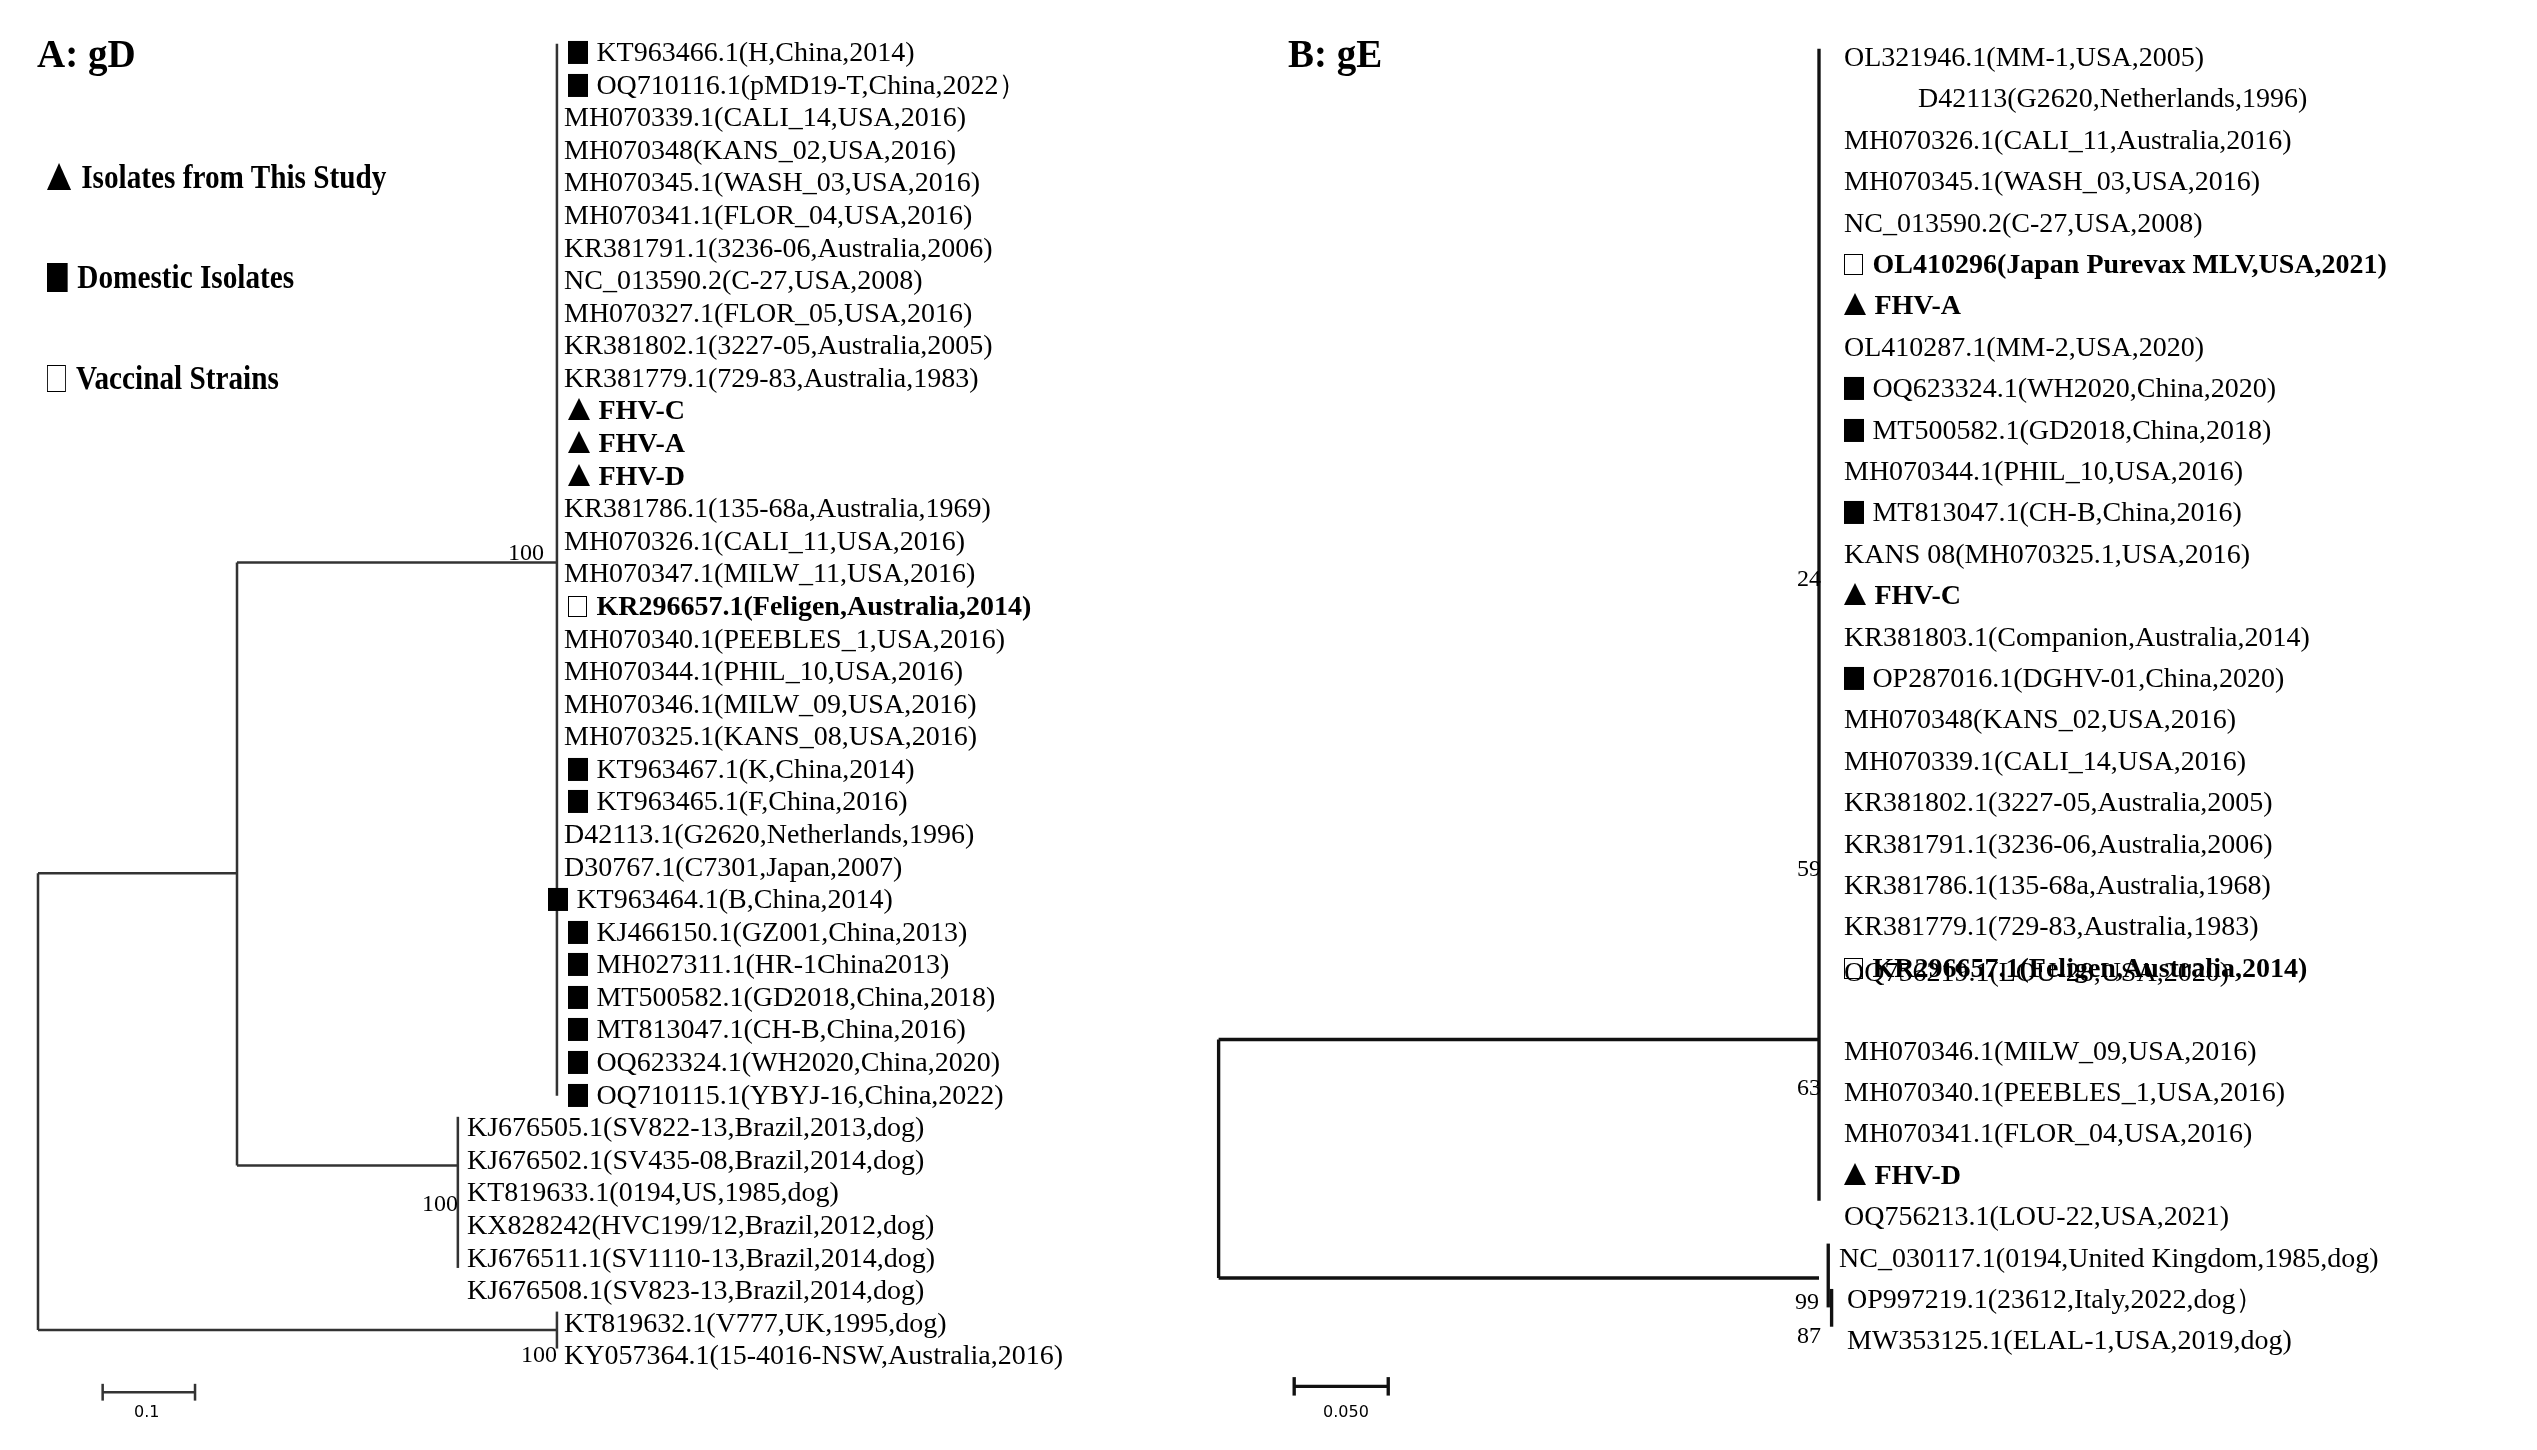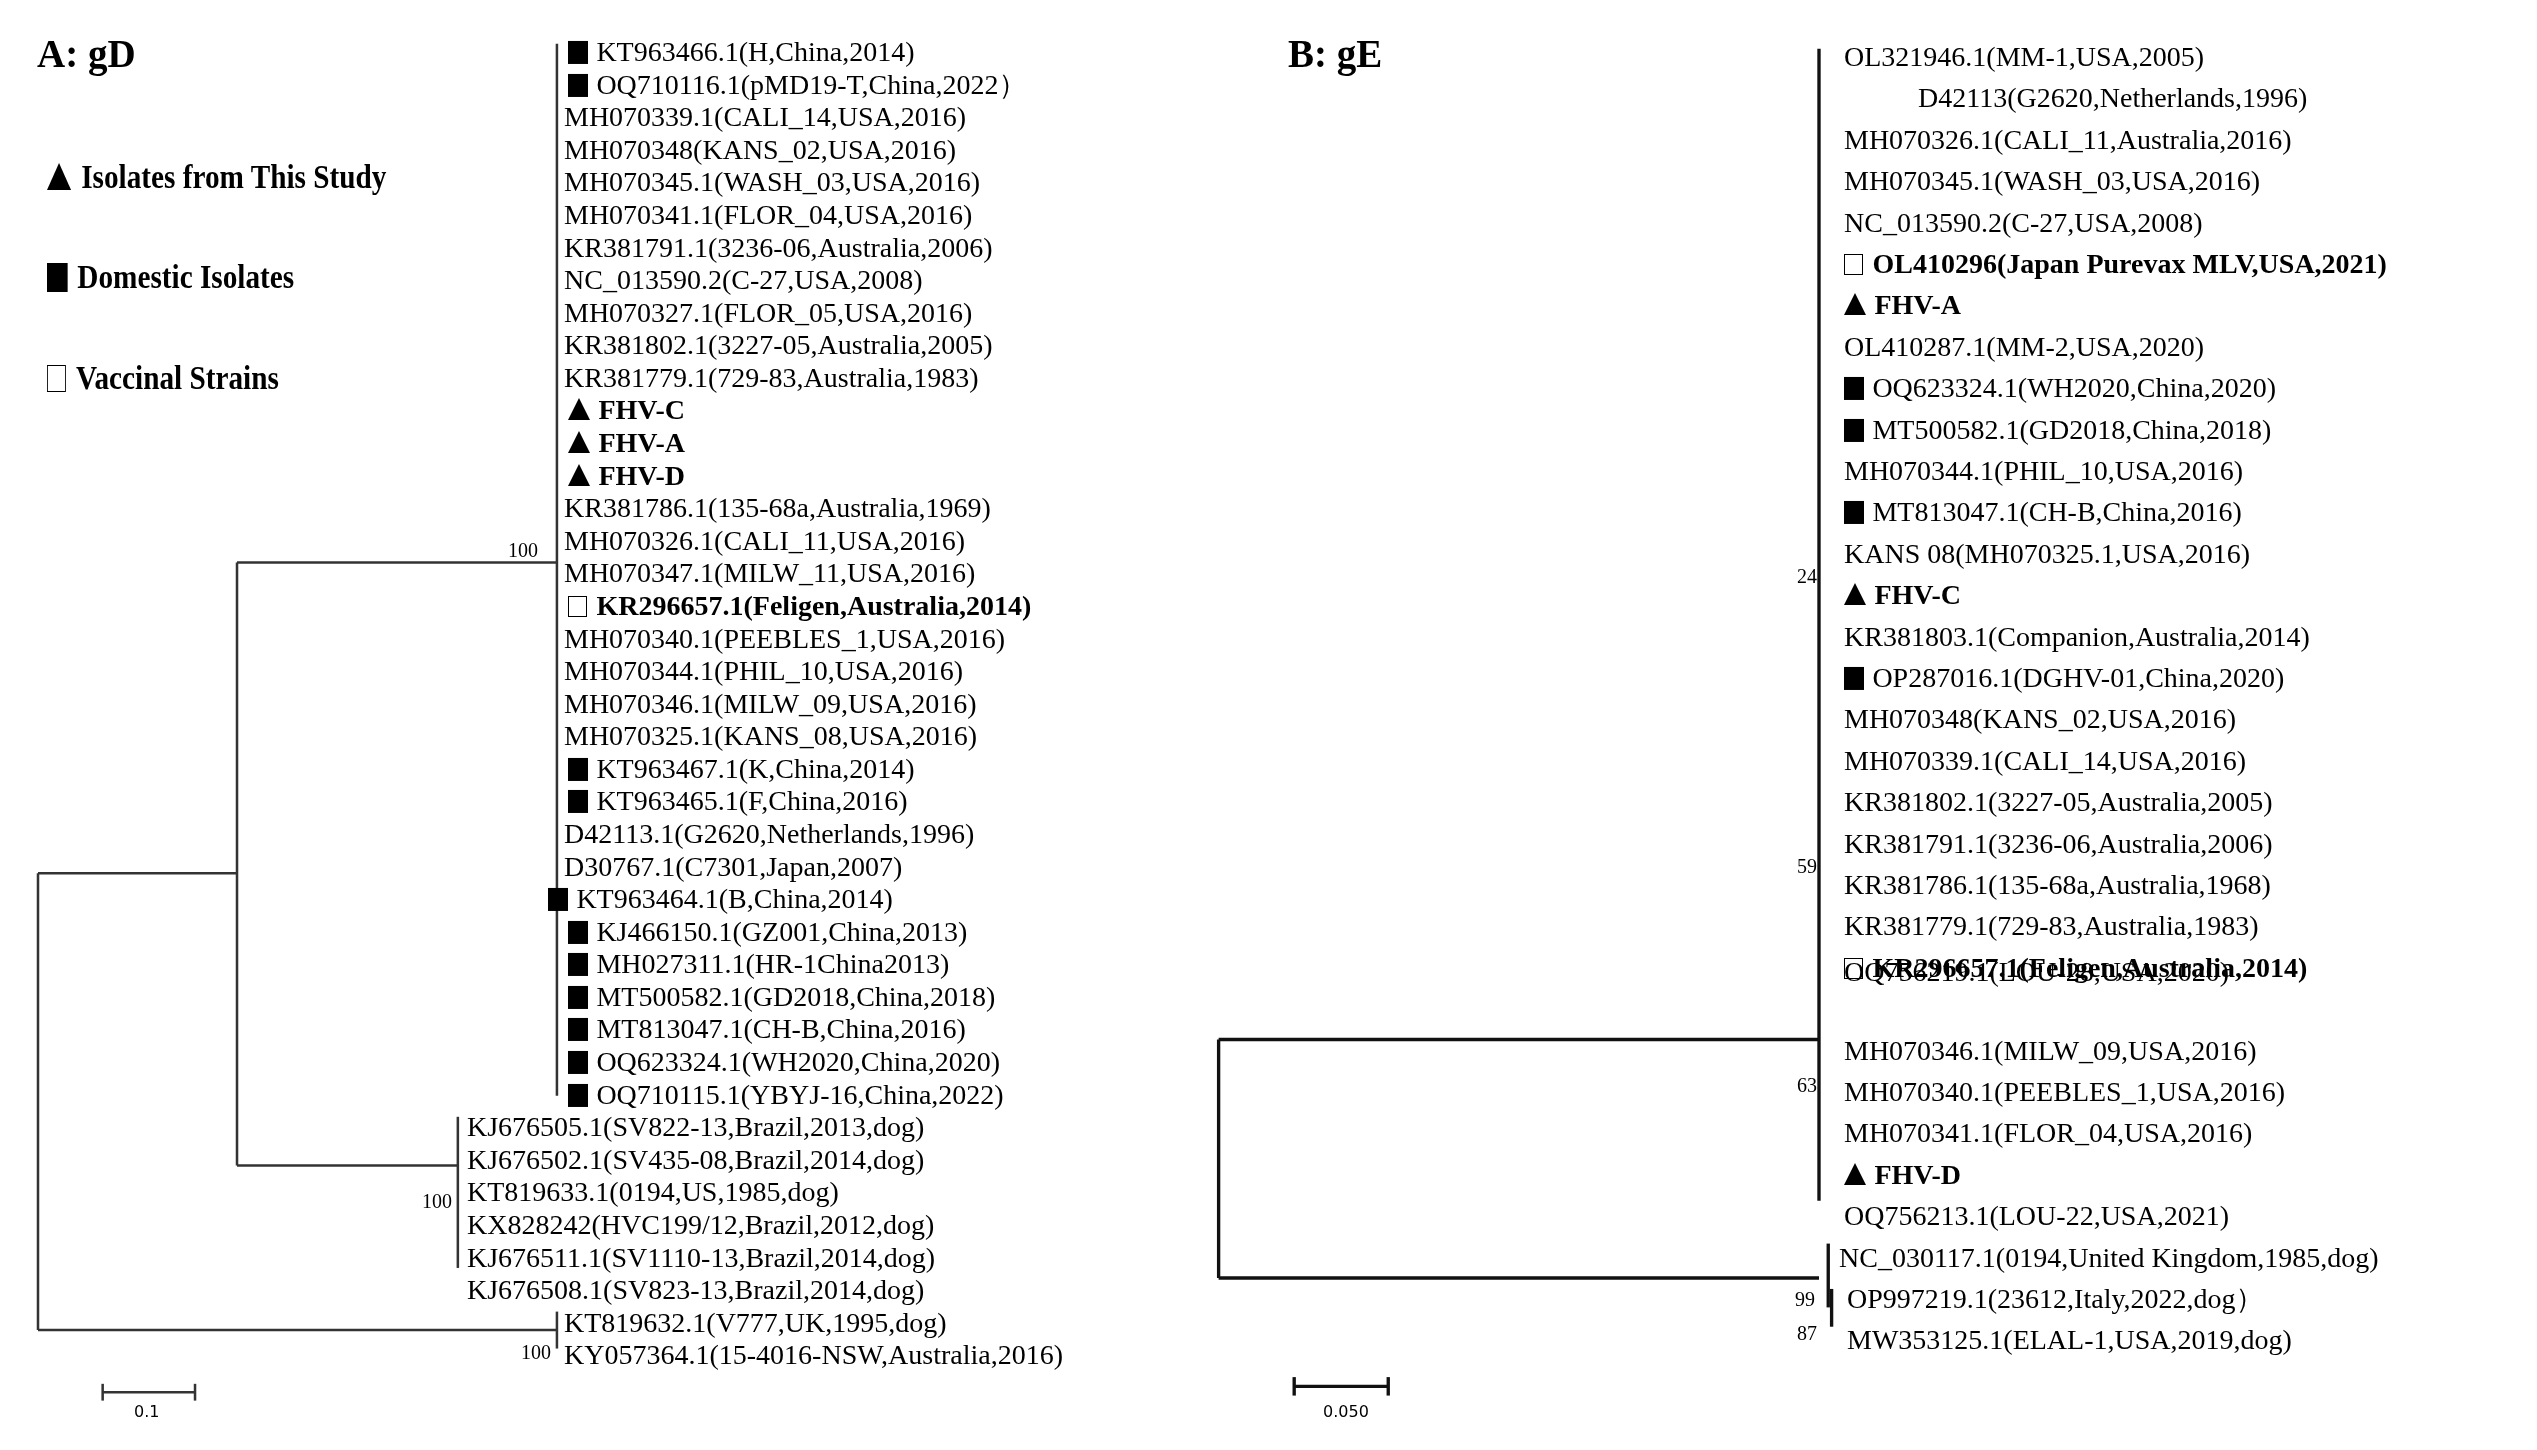--- a/index.html
+++ b/index.html
@@ -10,21 +10,21 @@
                  transform: scaleX(0.86); transform-origin: left center; }
   .legend-item .sym { display: inline-block; margin-right: 11.8px; }
   .leaf { position: absolute; white-space: nowrap; line-height: 1; font-size: 28px; transform: translateY(-50%); }
   .leaf.bold { font-weight: bold; }
   .leaf.gE { font-size: 28px; }
   .sym { display: inline-block; vertical-align: middle; }
   .sym-square { width: 20px; height: 23px; background: #000; margin-right: 8.4px; position: relative; top: -2.5px; }
   .sym-open { width: 18.5px; height: 21px; border: 1.7px solid #000; background: #fff; margin-right: 10px; position: relative; top: -2.5px; box-sizing: border-box; }
   .sym-tri { width: 0; height: 0; border-left: 11.8px solid transparent; border-right: 11.8px solid transparent;
              border-bottom: 22px solid #000; margin-right: 8.4px; position: relative; top: -3.4px; }
-  .boot { position: absolute; font-size: 20px; line-height: 1; text-align: right; white-space: nowrap; }
+  .boot { position: absolute; font-size: 24px; line-height: 1; text-align: right; white-space: nowrap; }
   .scale-label { position: absolute; font-family: "DejaVu Sans", sans-serif; font-size: 16px; line-height: 1; }
   svg.tree { position: absolute; left: 0; top: 0; }
 </style>
 </head>
 <body>
 
 <svg class="tree" width="2538" height="1451" viewBox="0 0 3022 1728">
   <g stroke="#333" stroke-width="3" fill="none">
 
     <line x1="45" y1="1040" x2="45" y2="1584"></line>

